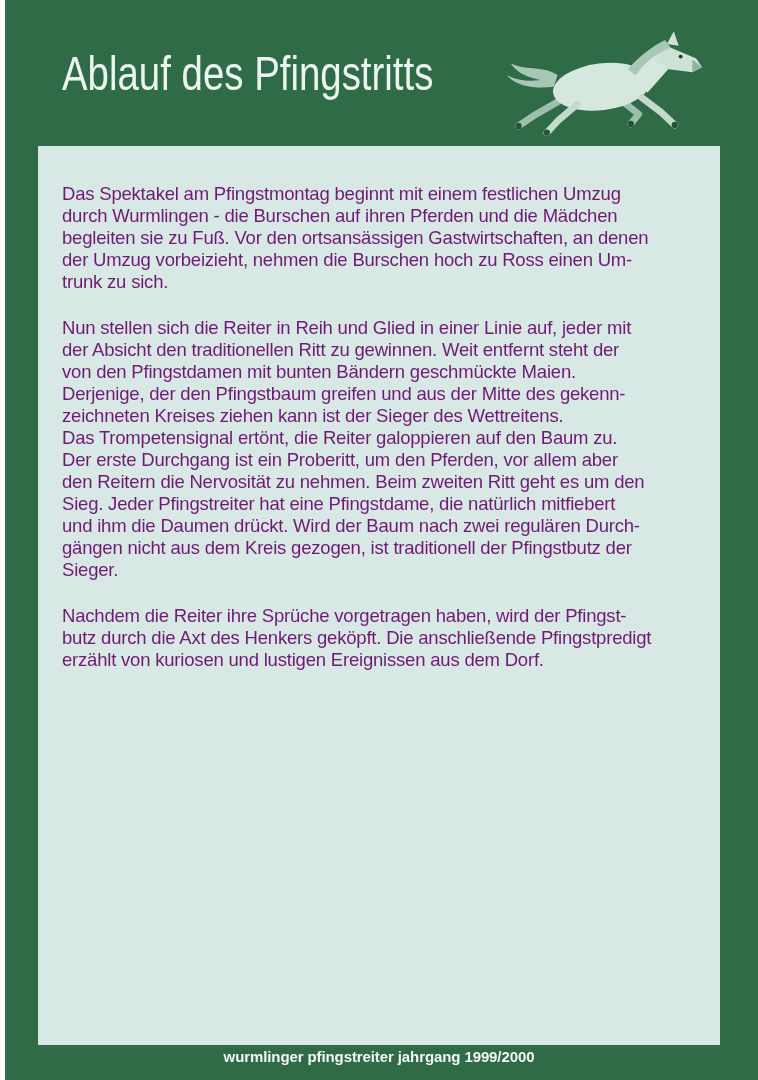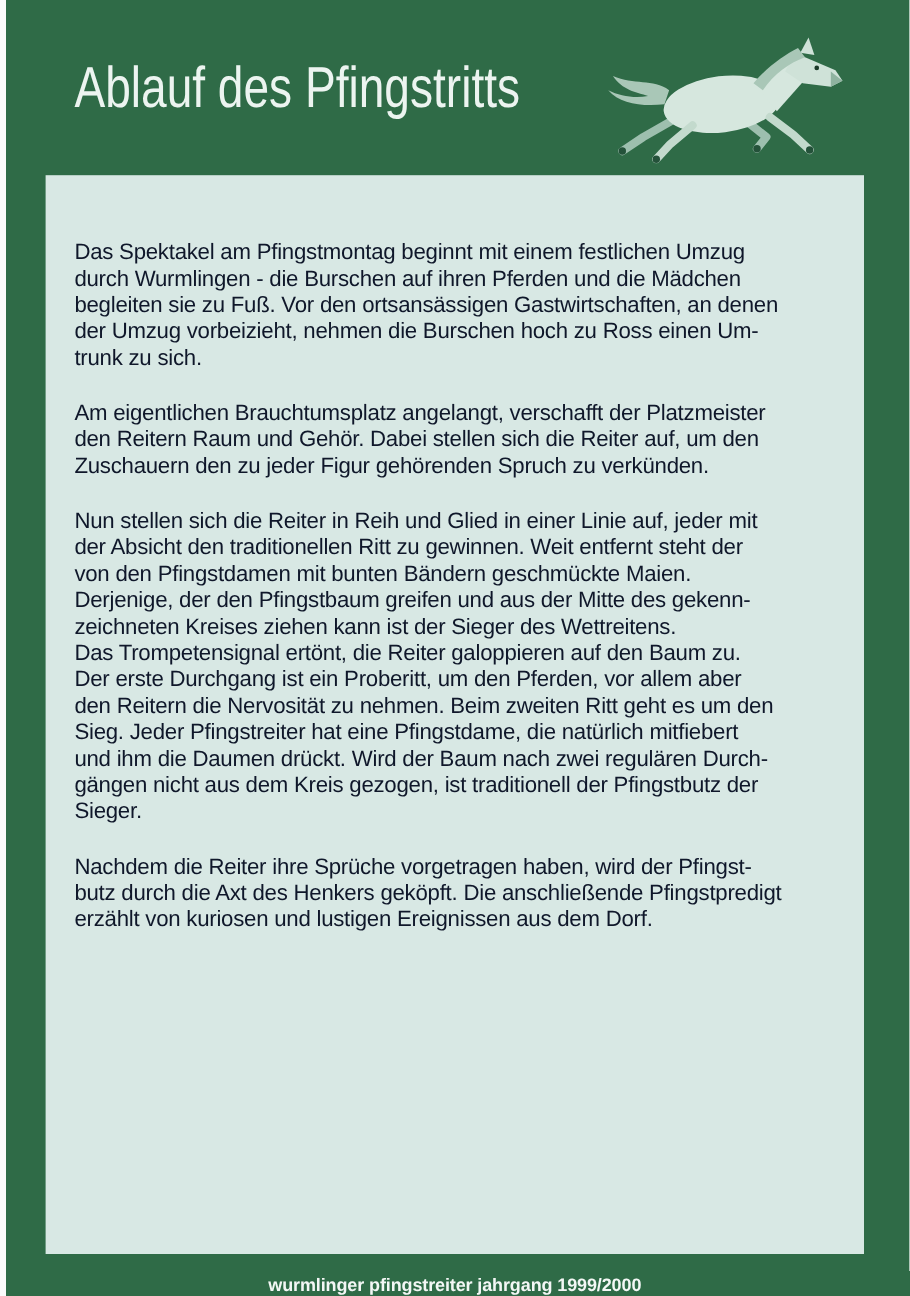--- a/index.html
+++ b/index.html
@@ -57,31 +57,31 @@
     height: 899px;
     background: #d8e8e4;
     padding: 37px 12px 20px 24px;
     overflow: hidden;
   }
 
   .content-panel p {
     font-size: 18.5px;
     line-height: 22px;
     letter-spacing: -0.2px;
-    color: #0f172a;
+    color: #701a75;
     white-space: pre;
-    margin: 16px 0 24px 0;
+    margin: 0 0 24px 0;
   }
 
   .footer-bar {
     position: absolute;
     left: 0; bottom: 0;
     width: 100%; height: 32px;
     display: flex;
-    align-items: flex-end;
+    align-items: flex-start;
     justify-content: center;
   }
 
   .footer-text {
     font-size: 15px;
     font-weight: 700;
     letter-spacing: -0.1px;
     color: #f3f7f5;
   }
 </style>
@@ -128,23 +128,20 @@
     </svg>
   </div>
 
   <div class="content-panel">
 
   <p>Das Spektakel am Pfingstmontag beginnt mit einem festlichen Umzug
 durch Wurmlingen - die Burschen auf ihren Pferden und die Mädchen
 begleiten sie zu Fuß. Vor den ortsansässigen Gastwirtschaften, an denen
 der Umzug vorbeizieht, nehmen die Burschen hoch zu Ross einen Um-
 trunk zu sich.</p>
-      <p>Am eigentlichen Brauchtumsplatz angelangt, verschafft der Platzmeister
-den Reitern Raum und Gehör. Dabei stellen sich die Reiter auf, um den
-Zuschauern den zu jeder Figur gehörenden Spruch zu verkünden.</p>
       <p>Nun stellen sich die Reiter in Reih und Glied in einer Linie auf, jeder mit
 der Absicht den traditionellen Ritt zu gewinnen. Weit entfernt steht der
 von den Pfingstdamen mit bunten Bändern geschmückte Maien.
 Derjenige, der den Pfingstbaum greifen und aus der Mitte des gekenn-
 zeichneten Kreises ziehen kann ist der Sieger des Wettreitens.
 Das Trompetensignal ertönt, die Reiter galoppieren auf den Baum zu.
 Der erste Durchgang ist ein Proberitt, um den Pferden, vor allem aber
 den Reitern die Nervosität zu nehmen. Beim zweiten Ritt geht es um den
 Sieg. Jeder Pfingstreiter hat eine Pfingstdame, die natürlich mitfiebert
 und ihm die Daumen drückt. Wird der Baum nach zwei regulären Durch-

